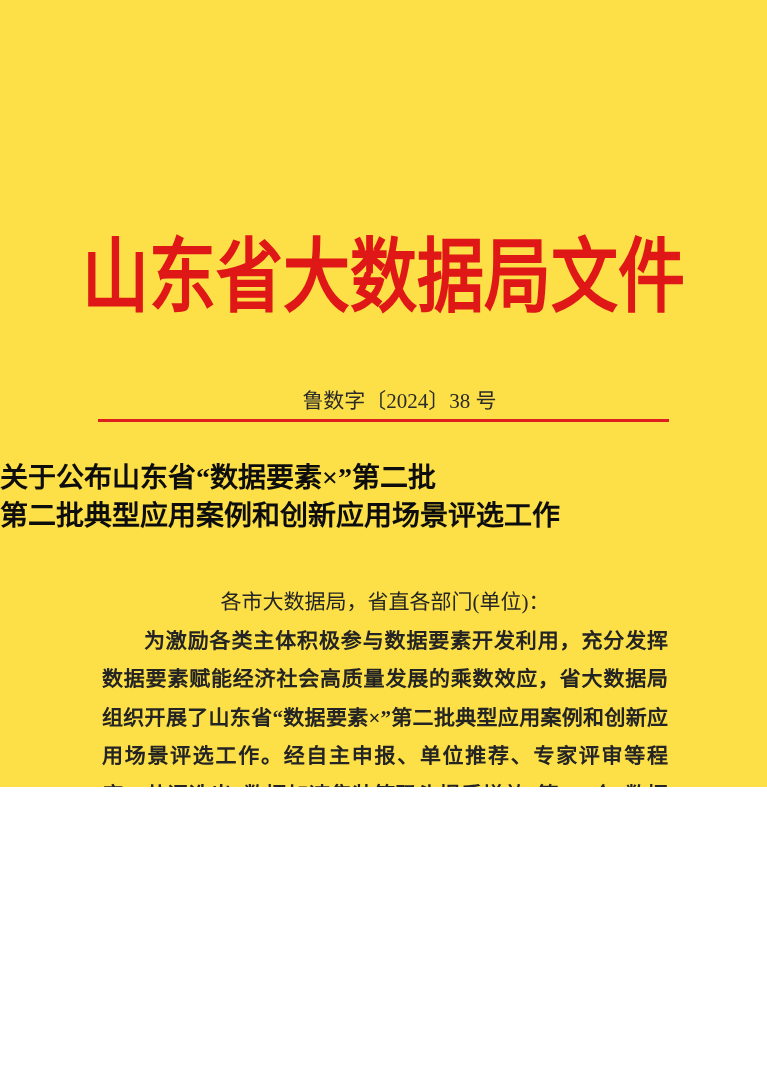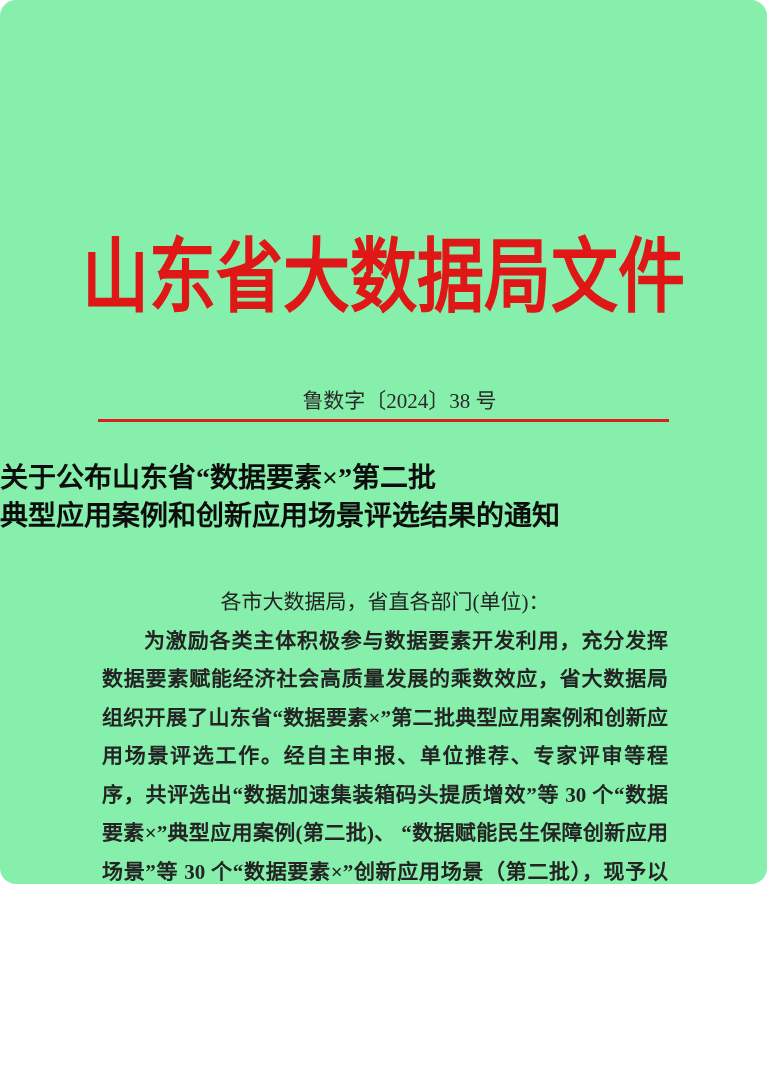--- a/index.html
+++ b/index.html
@@ -5,27 +5,26 @@
   :root {
     --header-red: #e01717;
     --rule-red: #dd1f1f;
     --text-black: #1f1f1f;
   }
   * { margin: 0; padding: 0; box-sizing: border-box; }
   html, body { background: #ffffff; }
   .page {
     position: relative;
     width: 767px;
-    height: 884px;
+    height: 787px;
     margin: 0 auto;
-    background: #86efac;
+    background: #fde047;
     overflow: hidden;
     font-family: "Liberation Serif", "DejaVu Serif", serif;
     color: var(--text-black, #1f1f1f);
-    border-radius: 16px;
   }
   .agency-header {
     position: absolute;
     top: 243px;
     left: 0;
     width: 100%;
     text-align: center;
     font-size: 67px;
     line-height: 68px;
     font-weight: 700;
@@ -101,21 +100,21 @@
 <div class="page">
 
   <div class="agency-header">山东省大数据局文件</div>
 
   <div class="doc-number">鲁数字〔2024〕38 号</div>
 
   <div class="red-rule"></div>
 
   <h1 class="doc-title">
     <span class="title-line">关于公布山东省“数据要素×”第二批</span>
-    <span class="title-line">典型应用案例和创新应用场景评选结果的通知</span>
+    <span class="title-line">第二批典型应用案例和创新应用场景评选工作</span>
   </h1>
 
   <div class="body-block">
     <div class="salutation">各市大数据局，省直各部门(单位)：</div>
     <p class="body-paragraph">为激励各类主体积极参与数据要素开发利用，充分发挥数据要素赋能经济社会高质量发展的乘数效应，省大数据局组织开展了山东省“数据要素×”第二批典型应用案例和创新应用场景评选工作。经自主申报、单位推荐、专家评审等程序，共评选出“数据加速集装箱码头提质增效”等 30 个“数据要素×”典型应用案例(第二批)、 “数据赋能民生保障创新应用场景”等 30 个“数据要素×”创新应用场景（第二批），现予以公布。</p>
   </div>
 
   <div class="page-number">— 1 —</div>
 
 </div>

